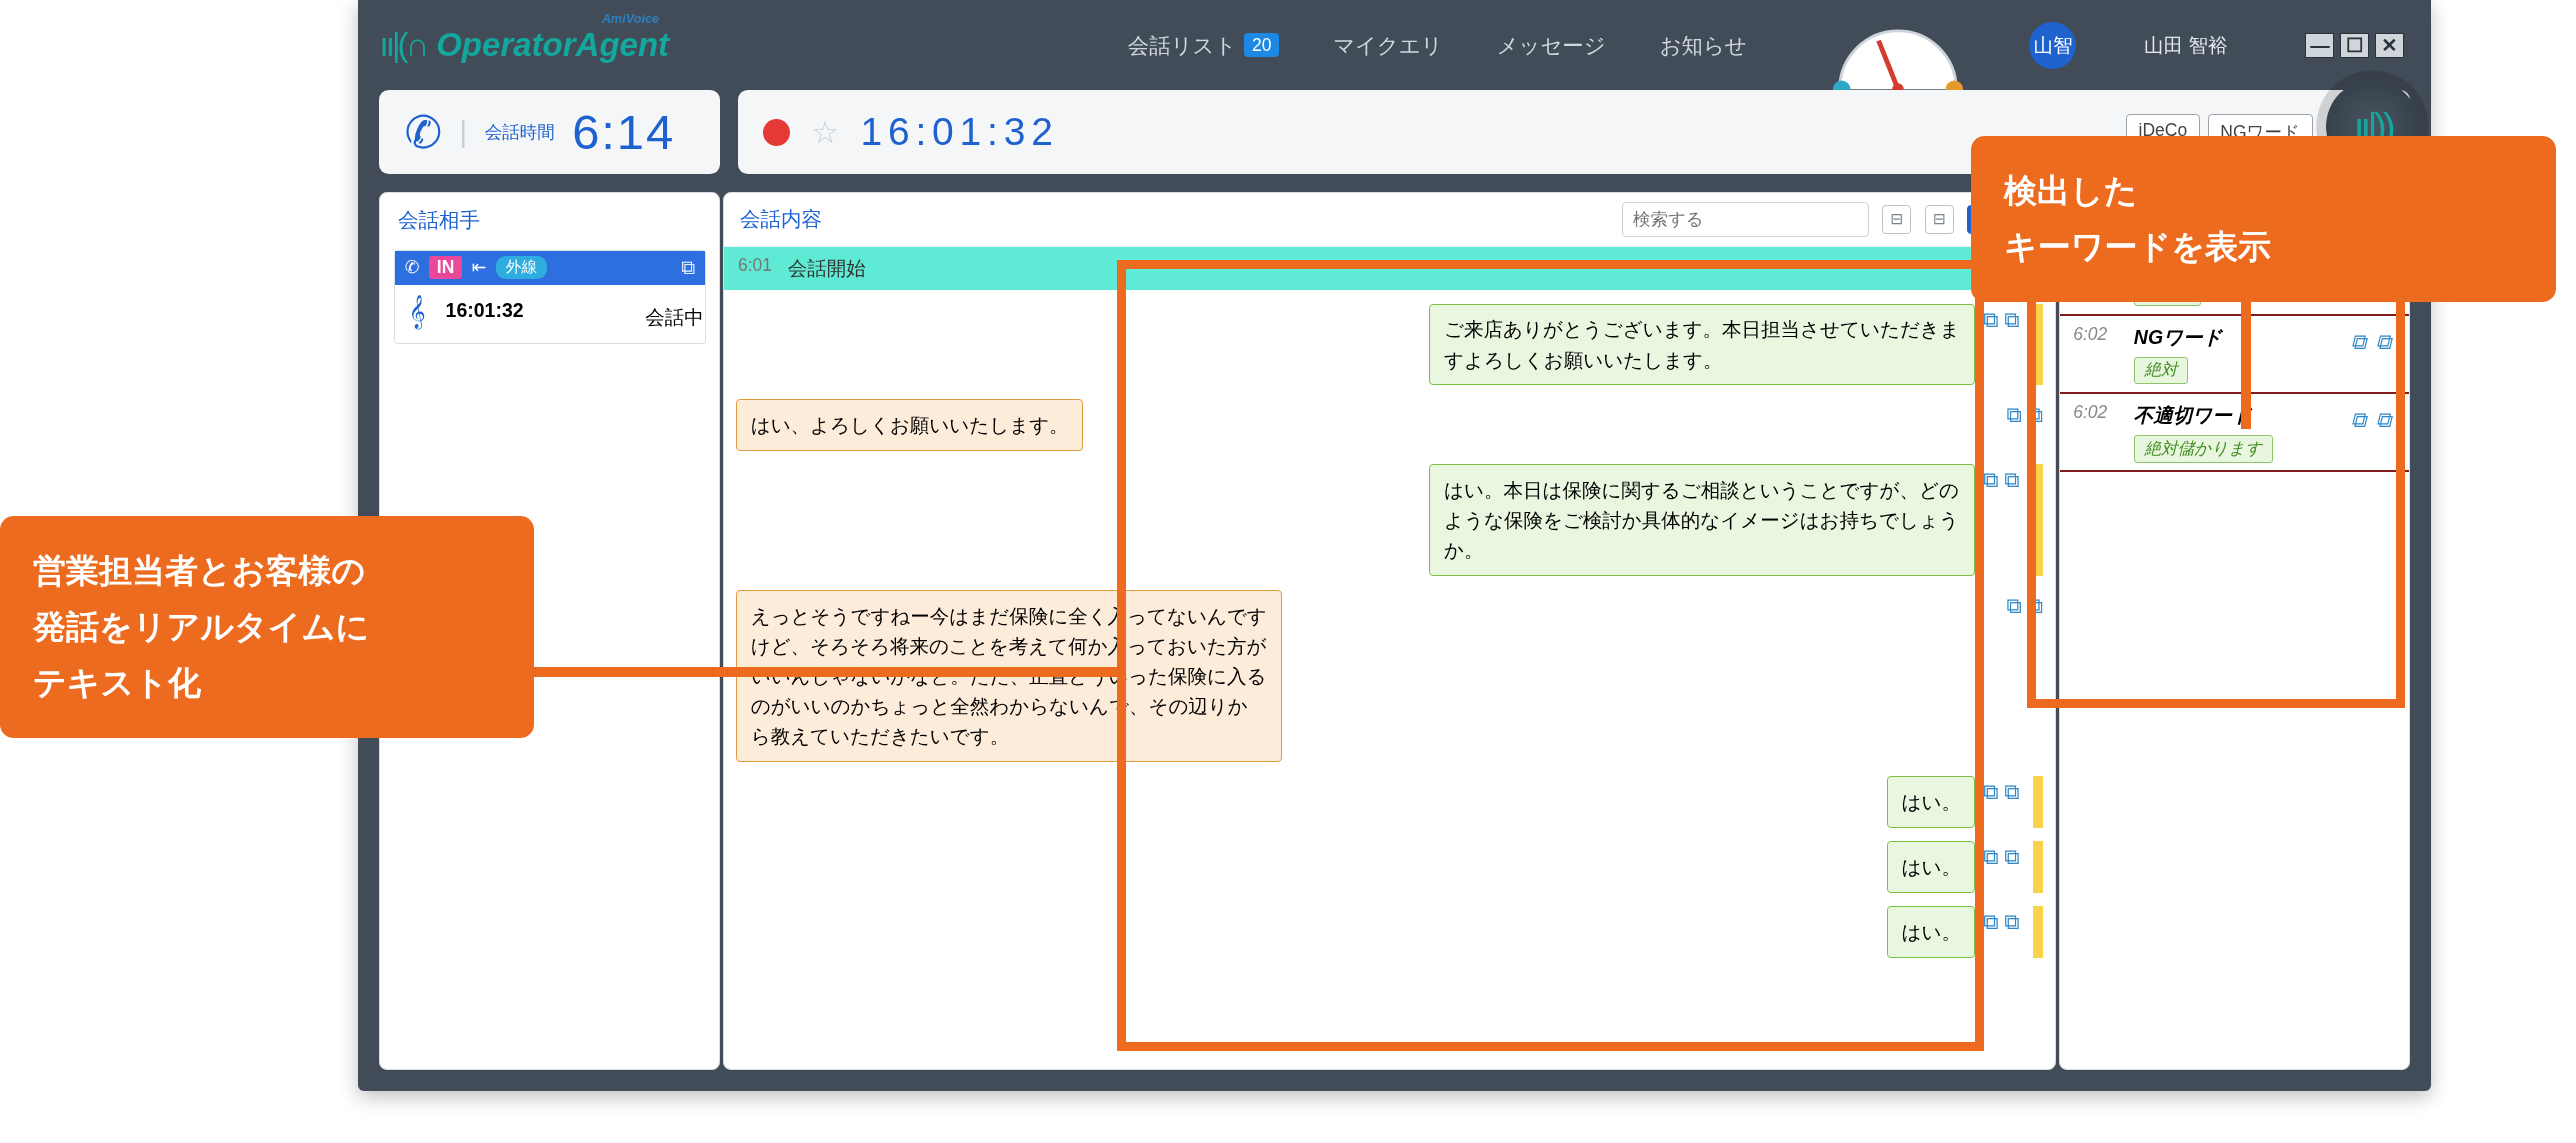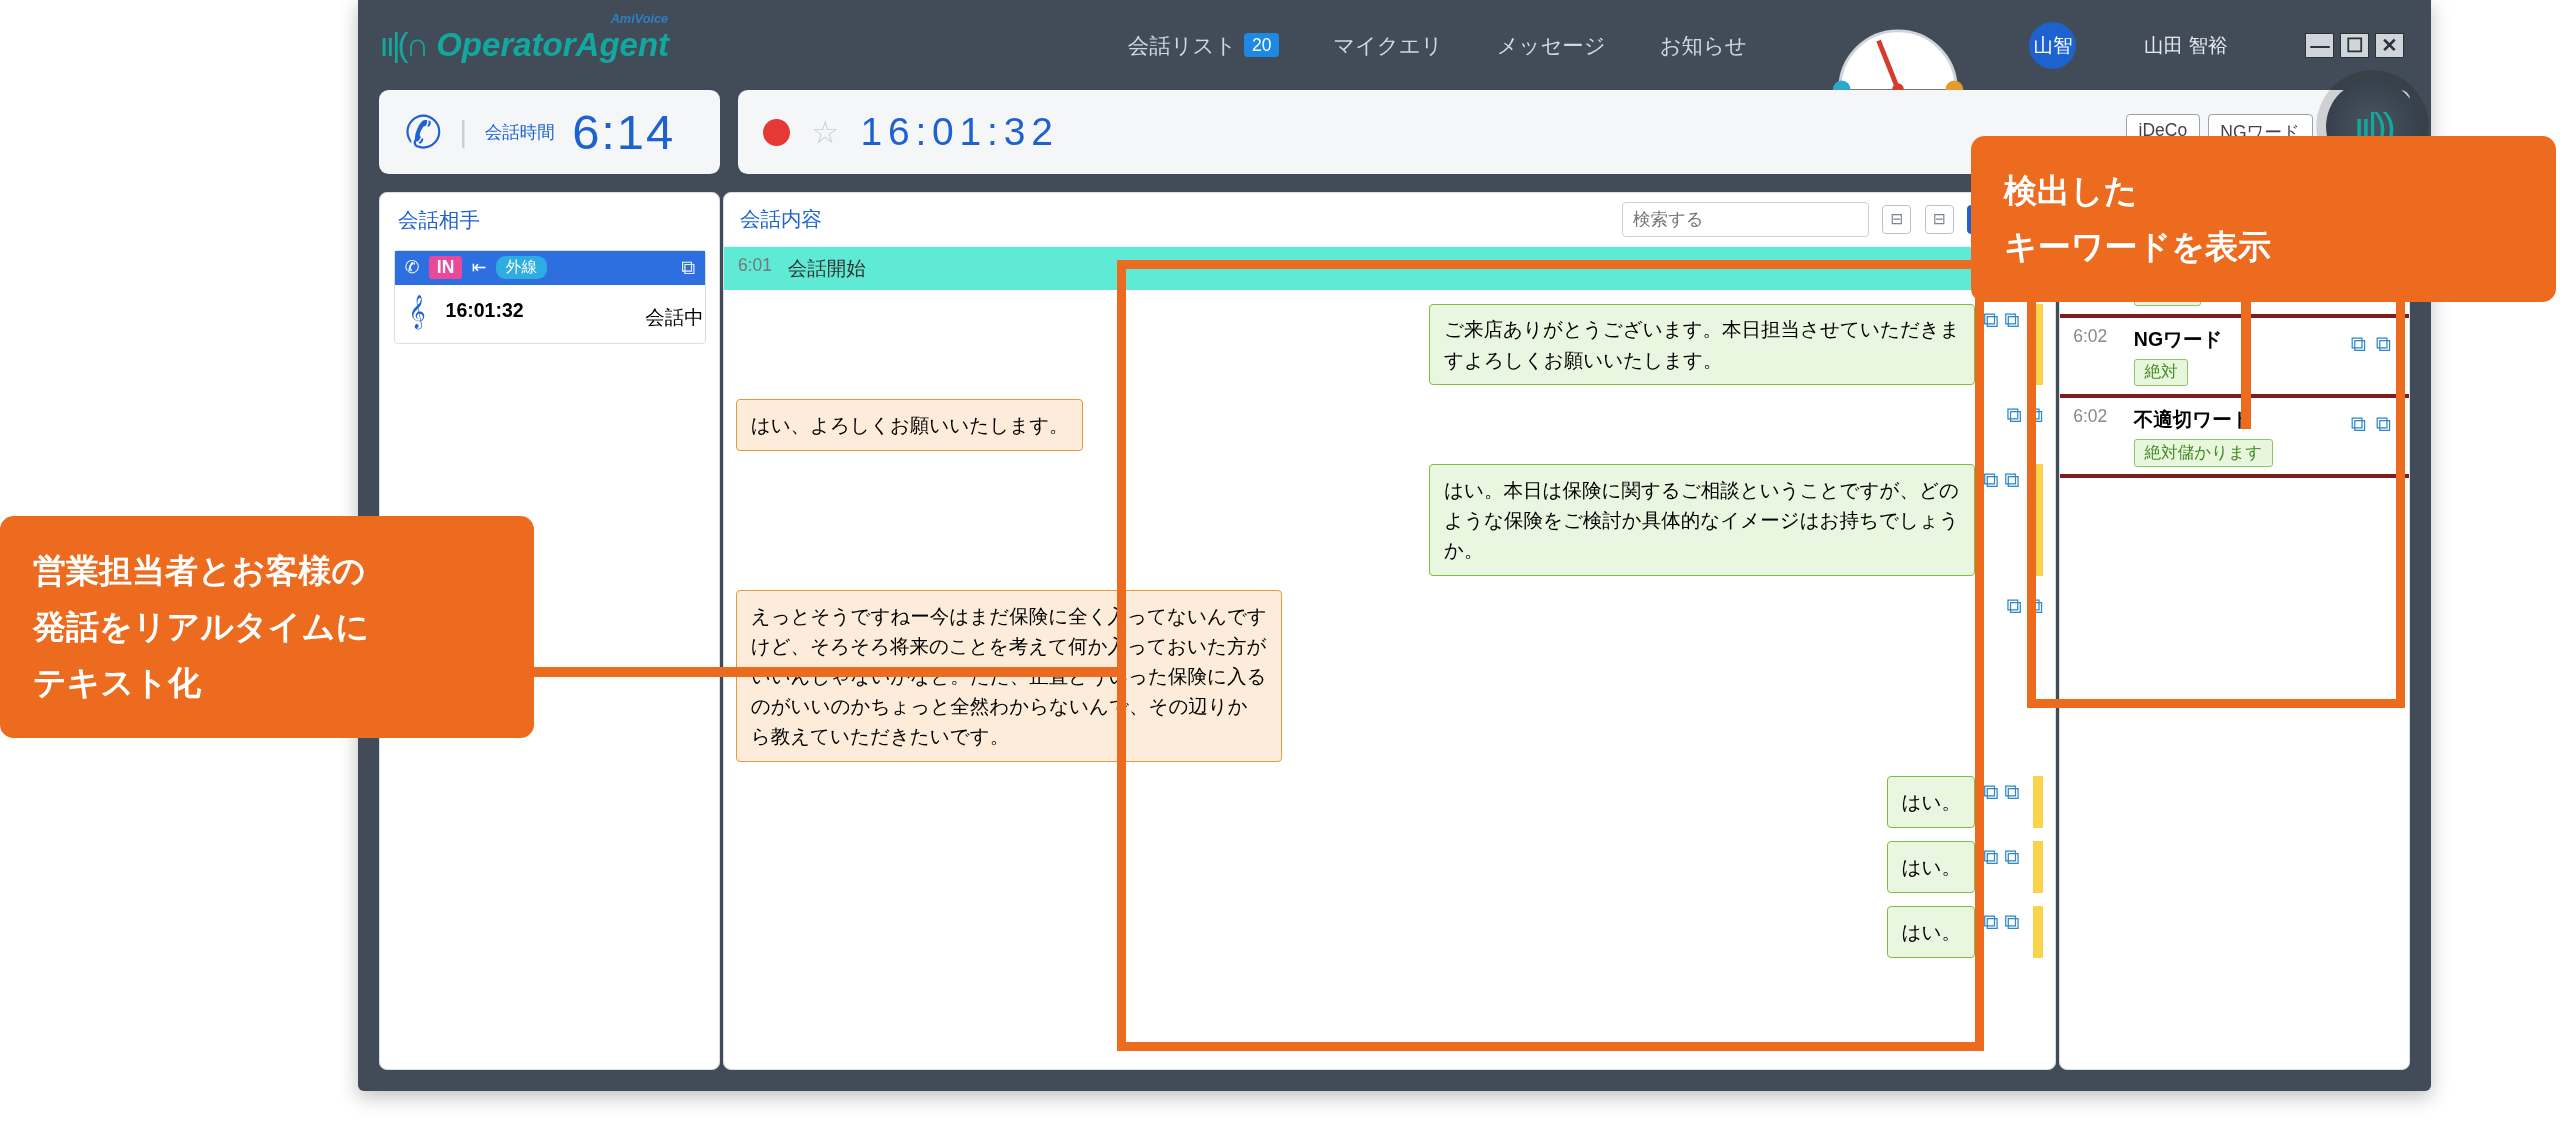--- a/index.html
+++ b/index.html
@@ -4,21 +4,21 @@
 <style>
   * { box-sizing: border-box; margin: 0; padding: 0; font-family: "Hiragino Kaku Gothic ProN", "メイリオ", sans-serif; }
   body { background: #fff; width: 2576px; height: 1144px; position: relative; }
 
   
   .app-window { position: absolute; left: 358px; top: 0; width: 2073px; height: 1091px; background: #424c58; border-radius: 0 0 5.8px 5.8px; box-shadow: 0 5.8px 19.5px rgba(0,0,0,.25); overflow: hidden; }
   .app-header { height: 90px; display: flex; align-items: center; padding: 0 27px 0 21.4px; color: #cfd7e0; }
   .logo-group { display: flex; align-items: center; gap: 9.7px; }
   .logo-wave { color: #13a89e; font-size: 33px; letter-spacing: -2.9px; }
   .logo-text { font-size: 33px; font-weight: 700; font-style: italic; color: #13a89e; position: relative; }
-  .logo-text .tiny { position: absolute; top: -13.6px; right: 1px; font-size: 12.7px; color: #2e7fbf; font-style: italic; }
+  .logo-text .tiny { position: absolute; top: -13.6px; right: 10px; font-size: 12.7px; color: #2e7fbf; font-style: italic; }
   .nav { margin-left: auto; display: flex; align-items: center; gap: 54px; font-size: 21.4px; }
   .nav-item { display: flex; align-items: center; gap: 7.8px; cursor: pointer; }
   .badge { background:#1e88e5; color:#fff; font-size:17.5px; padding:1.9px 7.8px; border-radius:3.9px; }
   .gauge { width: 136px; height: 68px; position: relative; margin-left: 29px; top:14.6px;}
   .gauge svg { width:100%; height:100%; }
   .avatar { width: 47px; height: 47px; border-radius: 50%; background:#1e62d0; color:#fff; display:flex; align-items:center; justify-content:center; font-size:19.5px; margin-left:9.7px; }
   .username { font-size: 19.5px; margin-left: 13.6px; color:#e2e8ef; }
   .window-ctrls { display:flex; gap:5.8px; margin-left:24px; }
   .window-ctrls div { width:29px; height:25px; border:1.9px solid #2a323c; background:#d0d5da; display:flex; align-items:center; justify-content:center; font-size:19.5px; font-weight:bold; color:#2a323c; cursor:pointer;}
   
@@ -64,21 +64,21 @@
   .bubble { max-width:546px; border:1px solid; border-radius:3.9px; padding:9.7px 13.6px; font-size:19.5px; line-height:1.55;}
   .bubble.op { background:#eaf7e0; border-color:#7bbf3f; }
   .bubble.cu { background:#fdecd9; border-color:#e39a3c; }
   .row-icons { display:flex; gap:5.8px; color:#2e88c9; font-size:21.4px; padding-top:3.9px;}
   .msg-row.cu .row-icons{ margin-left:auto;}
   .msg-row.op .row-icons{ order:2;}
   .msg-row.op .bubble{ order:1;}
   .msg-row .side-bar{ width:9.7px; align-self:stretch;}
   .msg-row.op .side-bar{ background:#fbd34a; margin-left:5.8px; order:3;}
   
-  .filter-item{ border-bottom:4px solid #7f1d1d; padding:7.8px 13.6px; display:flex; gap:13.6px;}
+  .filter-item{ border-bottom:2px solid #7f1d1d; padding:7.8px 13.6px; display:flex; gap:13.6px;font-style:italic;}
   .filter-item .tm{ color:#888; font-size:17.5px; width:47px; flex:none;}
   .filter-item .body{ display:flex; flex-direction:column; gap:5.8px;}
   .filter-item .nm{ font-size:19.5px; font-weight:600;}
   .chip{ display:inline-block; background:#e8f6dd; border:1px solid #8bc46a; color:#3f8b1f; padding:1.9px 9.7px; font-size:16.6px; border-radius:2.9px; width:fit-content;}
   .filter-cols{ position:absolute; right:17.5px; top:13.6px; display:flex; gap:9.7px; color:#2e88c9; font-size:21.4px;}
   .filter-item{ position:relative;}
 
   
   .callout { position:absolute; background:#ed6b1f; color:#fff; border-radius:13.6px; padding:27px 33px; font-size:33px; font-weight:600; line-height:1.7; }
   .callout.left { left:0; top:516px; width:534px; }

